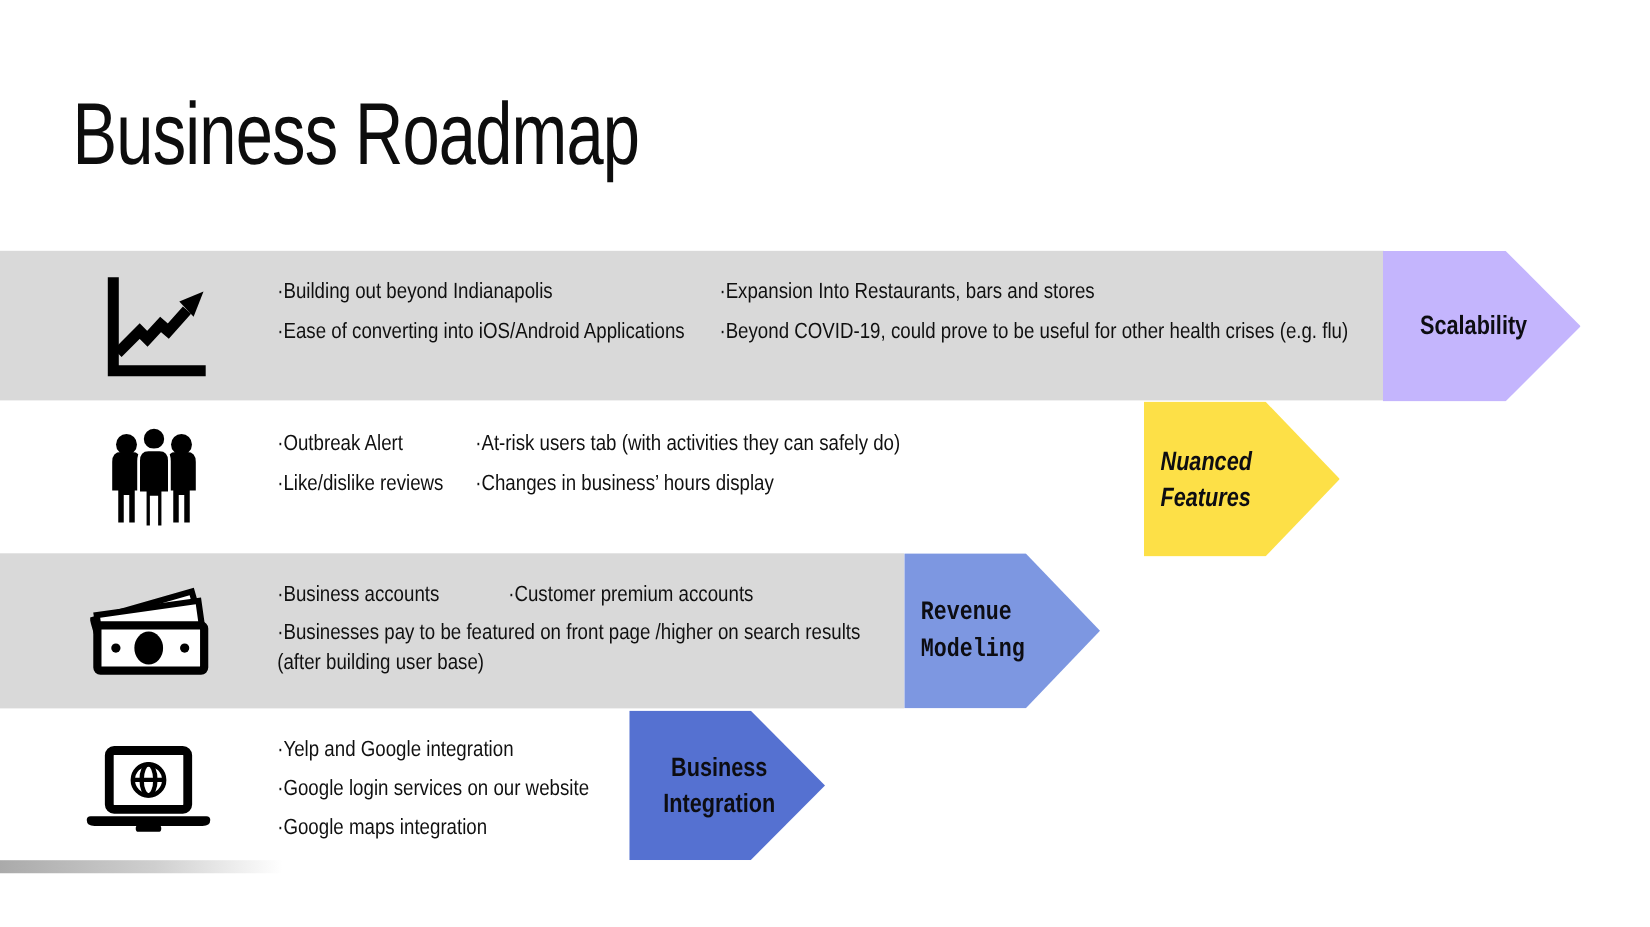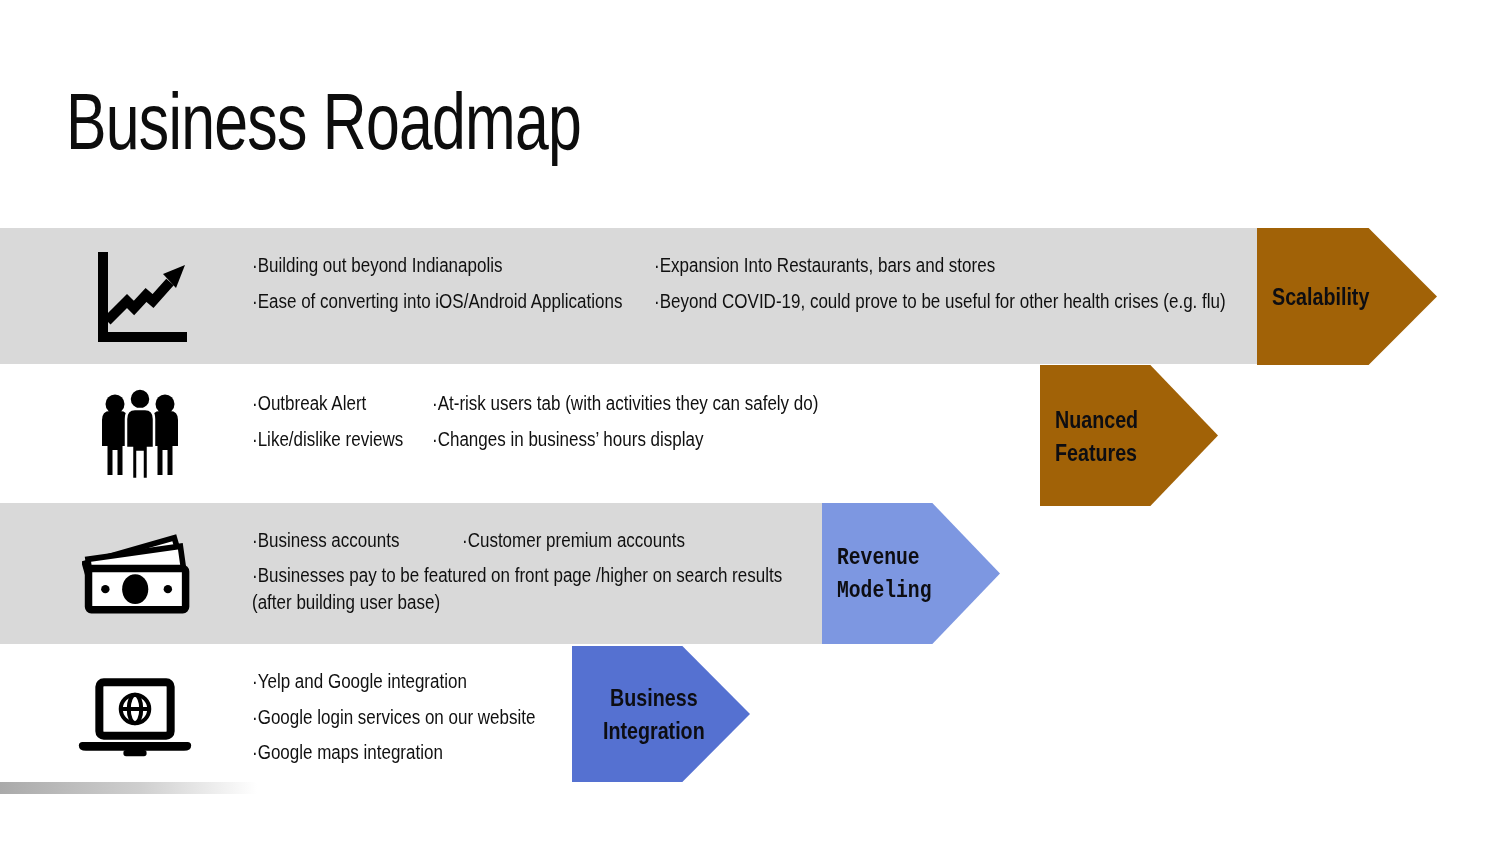--- a/index.html
+++ b/index.html
@@ -30,22 +30,22 @@
   .band-3 { top: 503px; width: 822px;  height: 141px; }
 
   .arrow {
     position: absolute;
     clip-path: polygon(0 0, 62% 0, 100% 50%, 62% 100%, 0 100%);
     display: flex;
     flex-direction: column;
     justify-content: center;
     padding-left: 15px;
   }
-  .arrow-scalability { left: 1257px; top: 228px; width: 180px; height: 137px; background: #a16207; }
-  .arrow-nuanced     { left: 1040px; top: 365px; width: 178px; height: 141px; background: #a16207; }
+  .arrow-scalability { left: 1257px; top: 228px; width: 180px; height: 137px; background: #c4b5fd; text-align: center; }
+  .arrow-nuanced     { left: 1040px; top: 365px; width: 178px; height: 141px; background: #fde047; font-style: italic; }
   .arrow-revenue     { left: 822px;  top: 503px; width: 178px; height: 141px; background: #7d97e1; font-family: Liberation Mono, monospace; }
   .arrow-business    { left: 572px;  top: 646px; width: 178px; height: 136px; background: #5571d1; text-align: center; }
   .arrow-line {
     font-size: 24px;
     font-weight: 700;
     line-height: 33px;
     color: #0d0d12;
     transform: scaleX(0.82);
     transform-origin: 0 50%;
     white-space: nowrap;

